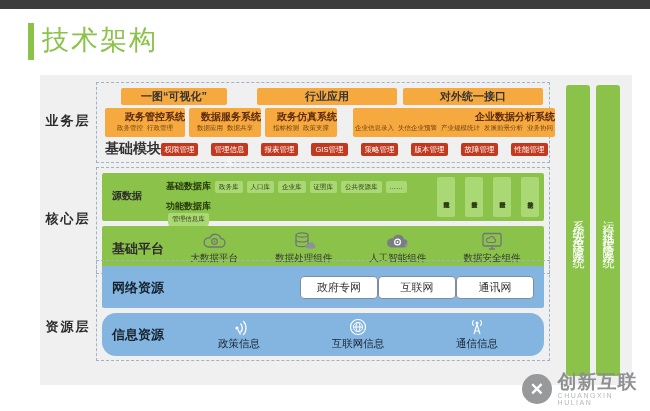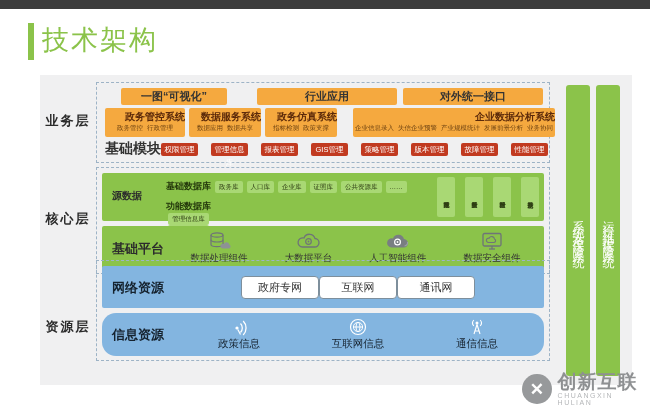--- a/index.html
+++ b/index.html
@@ -44,21 +44,21 @@
   .plat-items{position:absolute;left:70px;right:5px;top:0;bottom:0;display:flex;
          justify-content:space-around;align-items:center;}
   .p-item{display:flex;flex-direction:column;align-items:center;}
   .p-label{font-size:9.5px;color:#333;margin-top:1px;}
 
   .blue-panel{position:absolute;left:5px;width:442px;background:#83B5E0;border-radius:2px;}
   .net{top:5px;height:42px;}
   .info{top:52px;height:43px;border-radius:14px;}
   .blue-label{position:absolute;left:10px;top:13px;font-size:13px;font-weight:bold;color:#15222e;}
   .net-chips{position:absolute;left:80px;right:10px;top:0;bottom:0;display:flex;
-         justify-content:center;align-items:center;}
+         justify-content:flex-end;align-items:center;}
   .net-chip{width:76px;height:21px;background:#fff;border:1px solid #7e8f9c;border-radius:4px;
          display:flex;align-items:center;justify-content:center;font-size:11px;color:#333;}
   .info-items{position:absolute;left:80px;right:10px;top:0;bottom:0;display:flex;
          justify-content:space-around;align-items:center;}
   .i-item{display:flex;flex-direction:column;align-items:center;}
   .i-label{font-size:10.5px;color:#16232f;margin-top:1px;}
 
   .side-bar{position:absolute;top:85px;width:24px;height:291px;background:#8BC34A;border-radius:3px;
          color:#fff;font-size:12px;writing-mode:vertical-rl;text-orientation:upright;
          display:flex;align-items:center;justify-content:center;letter-spacing:5px;}
@@ -160,38 +160,38 @@
         <div class="v-chip">数据治理分析</div>
         <div class="v-chip">数据共享交换</div>
       </div>
     </div>
 
     <div class="green-panel plat">
       <div class="plat-label">基础平台</div>
       <div class="plat-items">
         <div class="p-item">
           <span>
+            <svg width="27" height="20" viewBox="0 0 27 20">
+              <path d="M7.5 16 a4.6 4.6 0 1 1 1.5-9 A5.8 5.8 0 0 1 20 7.5 A4 4 0 0 1 19.5 16 Z" fill="none" stroke="#6f7478" stroke-width="1.3"></path>
+              <circle cx="13.5" cy="10.5" r="2.8" fill="none" stroke="#6f7478" stroke-width="1.2"></circle>
+              <circle cx="13.5" cy="10.5" r="0.9" fill="#6f7478"></circle>
+            </svg>
+          </span>
+          <span class="p-label">大数据平台</span>
+        </div>
+        <div class="p-item">
+          <span>
             <svg width="26" height="20" viewBox="0 0 26 20">
               <ellipse cx="11" cy="4" rx="6" ry="2.2" fill="none" stroke="#6f7478" stroke-width="1.2"></ellipse>
               <path d="M5 4 v9.5 a6 2.2 0 0 0 12 0 V4" fill="none" stroke="#6f7478" stroke-width="1.2"></path>
               <path d="M5 8.8 a6 2.2 0 0 0 12 0" fill="none" stroke="#6f7478" stroke-width="1.2"></path>
               <path d="M17 17.5 a2.4 2.4 0 1 1 .8-4.6 a3 3 0 0 1 5.6.8 a2 2 0 0 1-.6 3.8 Z" fill="#8d9296"></path>
             </svg>
           </span>
           <span class="p-label">数据处理组件</span>
-        </div>
-        <div class="p-item">
-          <span>
-            <svg width="27" height="20" viewBox="0 0 27 20">
-              <path d="M7.5 16 a4.6 4.6 0 1 1 1.5-9 A5.8 5.8 0 0 1 20 7.5 A4 4 0 0 1 19.5 16 Z" fill="none" stroke="#6f7478" stroke-width="1.3"></path>
-              <circle cx="13.5" cy="10.5" r="2.8" fill="none" stroke="#6f7478" stroke-width="1.2"></circle>
-              <circle cx="13.5" cy="10.5" r="0.9" fill="#6f7478"></circle>
-            </svg>
-          </span>
-          <span class="p-label">大数据平台</span>
         </div>
         <div class="p-item">
           <span>
             <svg width="27" height="20" viewBox="0 0 27 20">
               <path d="M7.5 16.5 a4.6 4.6 0 1 1 1.5-9 A5.8 5.8 0 0 1 20 8 A4 4 0 0 1 19.5 16.5 Z" fill="#797e82"></path>
               <circle cx="13.5" cy="11" r="2.9" fill="none" stroke="#fff" stroke-width="1.2"></circle>
               <circle cx="13.5" cy="11" r="0.9" fill="#fff"></circle>
               <path d="M20.5 15 a3.2 3.2 0 0 0 3-4" fill="none" stroke="#9ca1a5" stroke-width="1.2"></path>
             </svg>
           </span>

